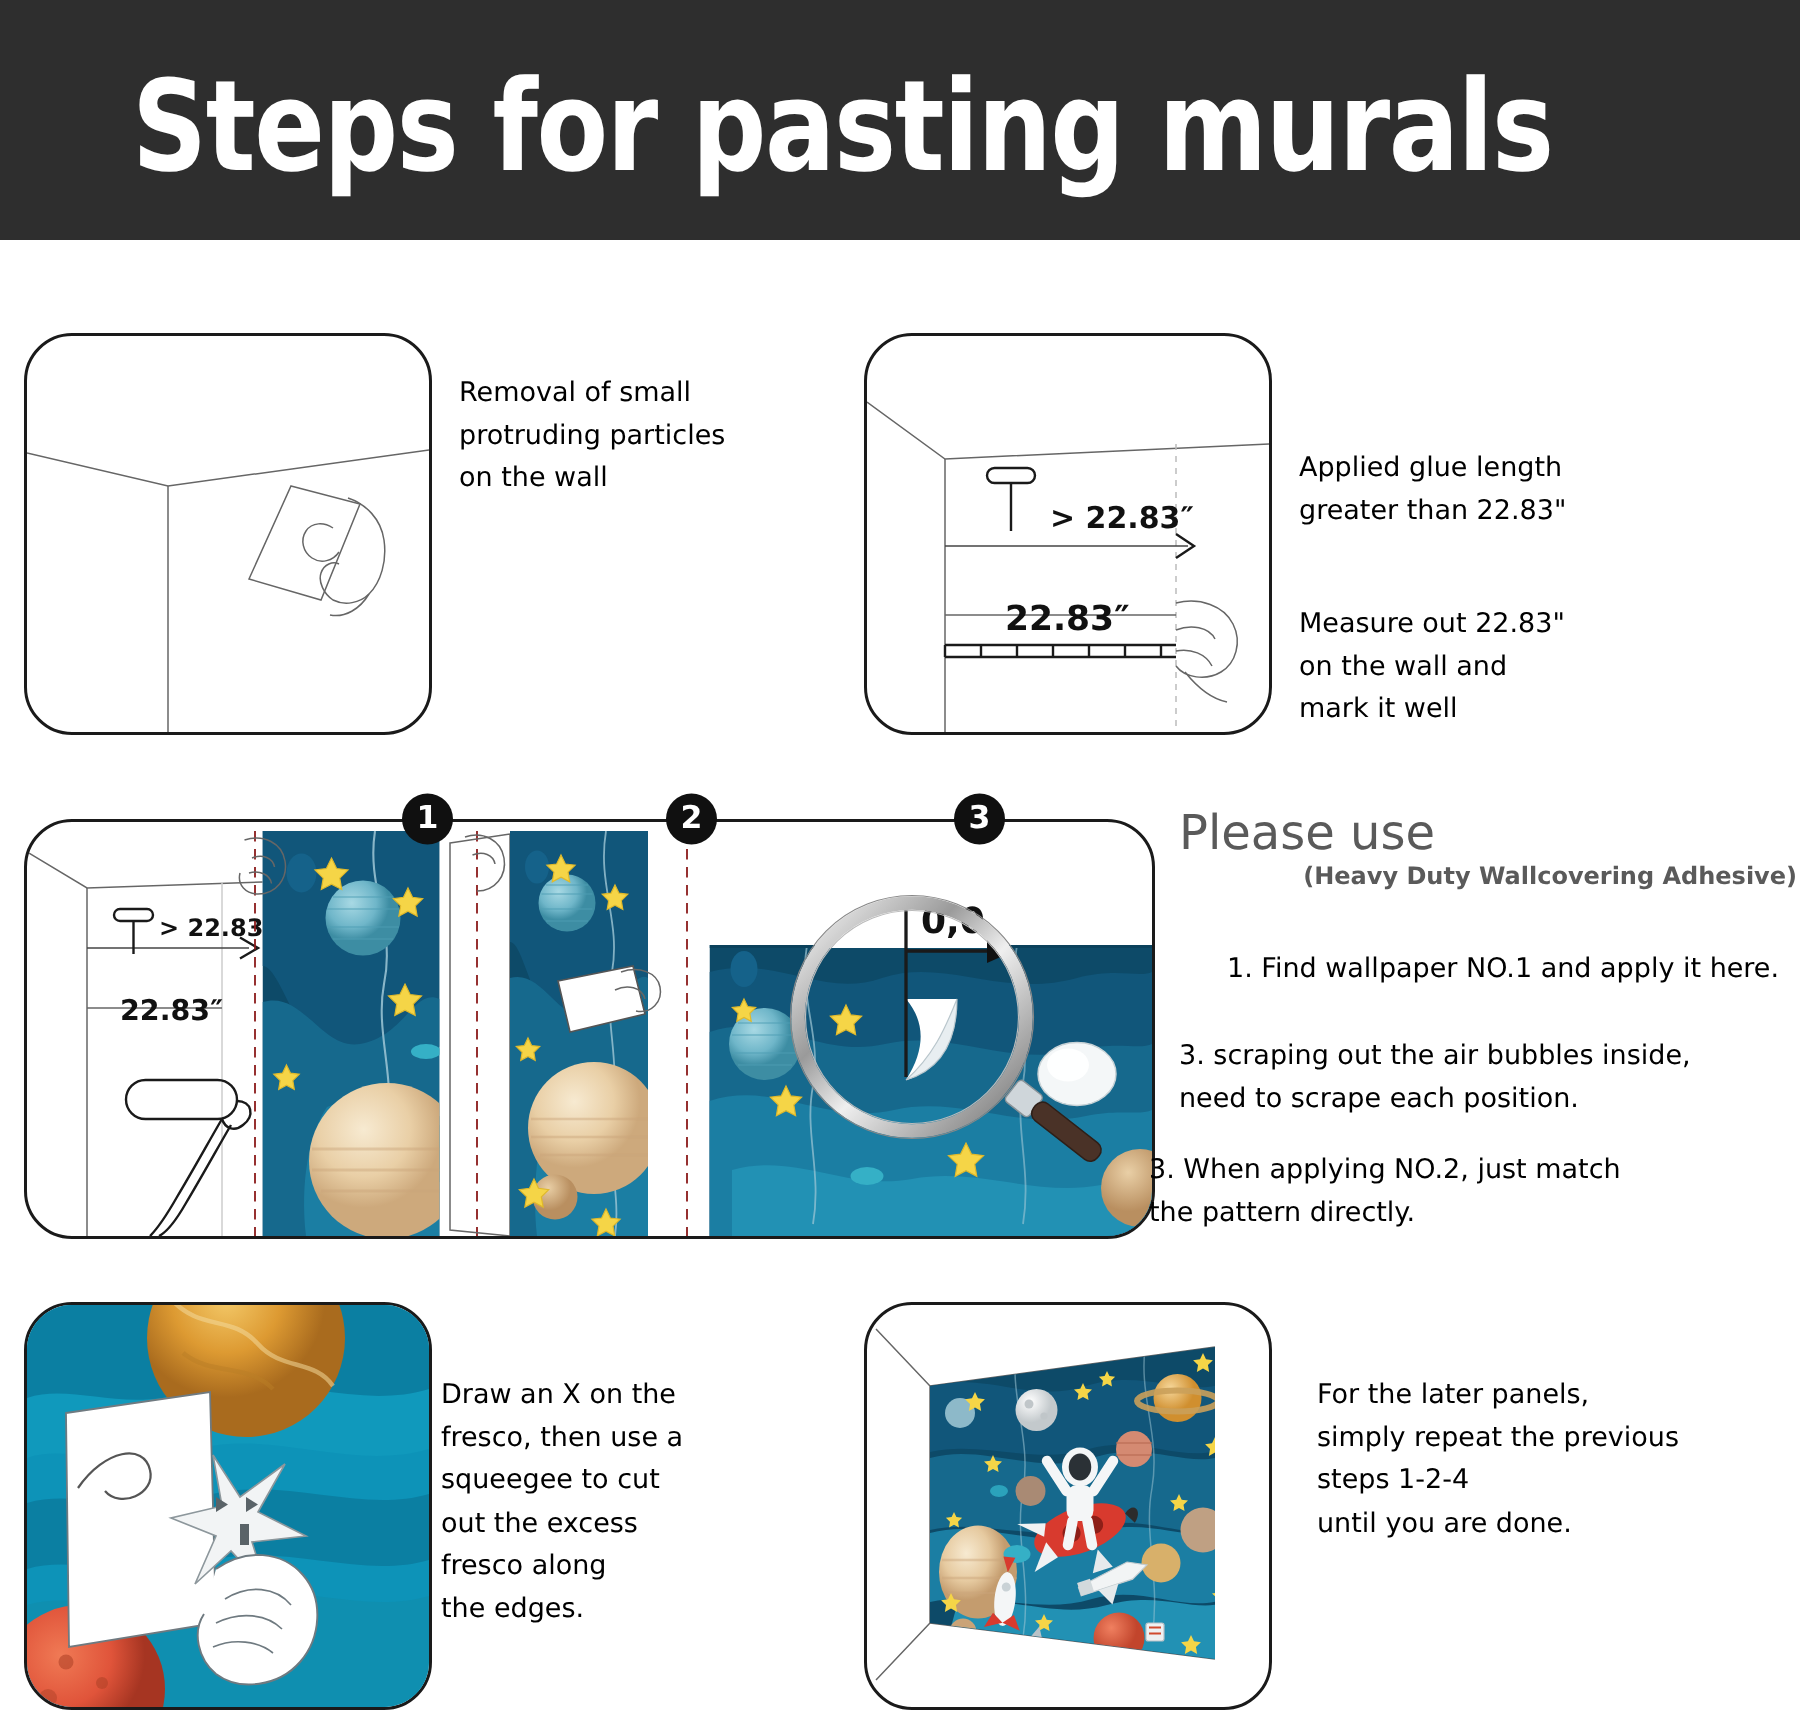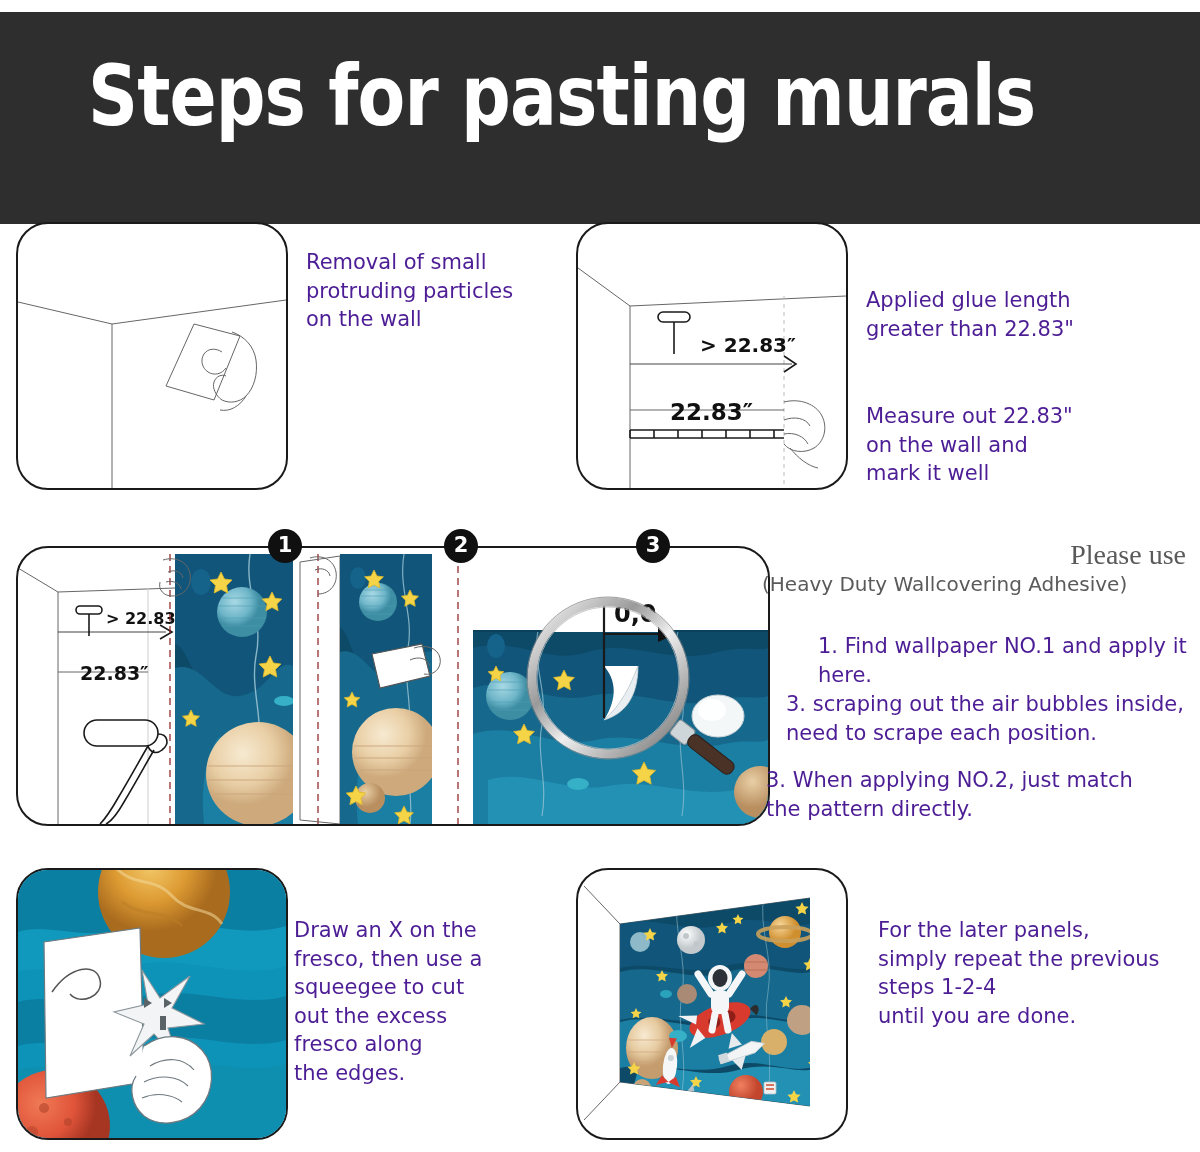--- a/index.html
+++ b/index.html
@@ -5,21 +5,21 @@
   html,body{margin:0;padding:0;}
   body{
     width:1200px;height:1152px;
     background:#ffffff;
     font-family:"DejaVu Sans","Liberation Sans",sans-serif;
     overflow:hidden;
     position:relative;
   }
   
   .header{
-    position:absolute;left:0;top:12px;width:1200px;height:212px;
+    position:absolute;left:0;top:0;width:1200px;height:160px;
     background:#2e2e2e;
   }
   .header-title{
     position:absolute;left:88px;top:36px;
     font-family:"DejaVu Sans Condensed","Liberation Sans Narrow","Liberation Sans",sans-serif;
     font-weight:700;
     font-size:84px;
     line-height:96px;
     color:#ffffff;
     letter-spacing:-1px;
@@ -31,22 +31,22 @@
   .panel{
     position:absolute;
     border:2.5px solid #1a1a1a;
     border-radius:32px;
     background:#ffffff;
     overflow:hidden;
     box-sizing:border-box;
   }
   .caption{
     position:absolute;
-    color:#4c1d95;
-    font-size:21px;
+    color:#000000;
+    font-size:18px;
     line-height:28.5px;
     white-space:pre-line;
   }
   .caption.dark{color:#5a5a5a;}
   svg{display:block;overflow:visible;}
   .ln{stroke:#444;stroke-width:1.1;fill:none;}
   .ln-thin{stroke:#666;stroke-width:1;fill:none;}
   .ln-dk{stroke:#1a1a1a;stroke-width:1.6;fill:none;}
   .dim{font-size:20px;fill:#111;font-family:"DejaVu Sans","Liberation Sans",sans-serif;font-weight:600;}
   .dashred{stroke:#8b1a1a;stroke-width:1.2;stroke-dasharray:7 5;fill:none;}
@@ -114,21 +114,21 @@
 
     <path class="ln-thin" d="M206,178 C222,174 238,180 244,192 C250,204 246,218 236,224
                              C226,230 212,228 206,220"></path>
     <path class="ln-thin" d="M206,196 C216,192 228,194 232,202"></path>
     <path class="ln-thin" d="M206,210 C216,208 226,212 230,220"></path>
     <path class="ln-thin" d="M212,224 C220,234 230,242 240,244"></path>
     <text class="dim" x="122" y="128">&gt; 22.83″</text>
     <text class="dim" x="92" y="196" style="font-size:23px">22.83″</text>
   </svg>
 </div>
-<div class="caption" style="left:866px;top:286px;width:300px;">Applied glue length
+<div class="caption" style="left:866px;top:298px;width:300px;">Applied glue length
 greater than 22.83"</div>
 <div class="caption" style="left:866px;top:402px;width:300px;">Measure out 22.83"
 on the wall and
 mark it well</div>
 
 <div class="panel" style="left:16px;top:546px;width:754px;height:280px;">
   <svg width="750" height="276" viewBox="0 0 750 276">
     <defs>
       <clipPath id="clipA">
           <rect x="157" y="0" width="118" height="276"></rect>
@@ -289,22 +289,22 @@
 <div class="badge" style="left:268px;top:529px;">
   <span>1</span>
 </div>
 <div class="badge" style="left:444px;top:529px;">
   <span>2</span>
 </div>
 <div class="badge" style="left:636px;top:529px;">
   <span>3</span>
 </div>
 
-<div class="caption dark" style="left:786px;top:541px;width:400px;text-align:right;font-size:28px;font-family:Liberation Serif, serif;">Please use</div>
-<div class="caption dark" style="left:762px;top:570px;width:436px;text-align:left;font-size:20px;">(Heavy Duty Wallcovering Adhesive)</div>
+<div class="caption dark" style="left:786px;top:541px;width:400px;text-align:left;font-size:32px;">Please use</div>
+<div class="caption dark" style="left:762px;top:570px;width:436px;text-align:right;font-size:16px;font-weight:bold;">(Heavy Duty Wallcovering Adhesive)</div>
 <div class="caption" style="left:818px;top:632px;width:400px;">1. Find wallpaper NO.1 and apply it here.</div>
 <div class="caption" style="left:786px;top:690px;width:400px;">3. scraping out the air bubbles inside,
 need to scrape each position.</div>
 <div class="caption" style="left:766px;top:766px;width:400px;">3. When applying NO.2, just match
 the pattern directly.</div>
 
 <div class="panel" style="left:16px;top:868px;width:272px;height:272px;">
   <svg width="268" height="268" viewBox="0 0 268 268">
     <defs>
       <radialGradient id="goldp" cx="40%" cy="30%">

